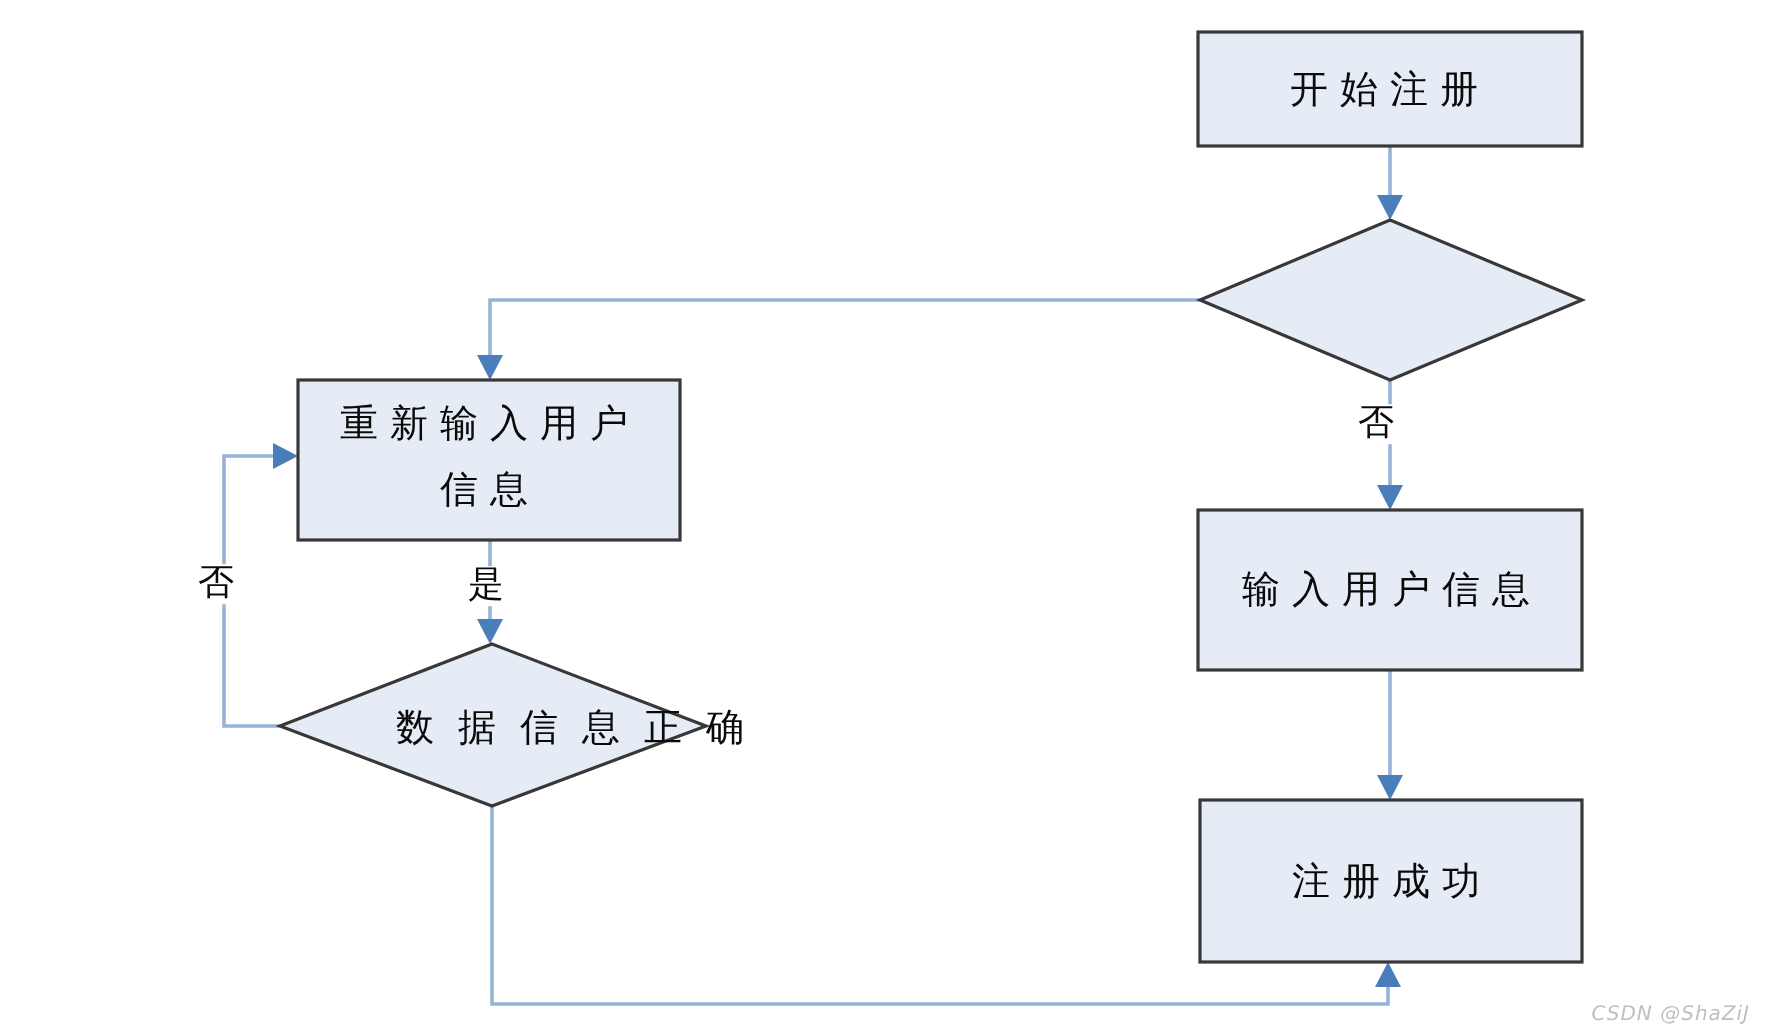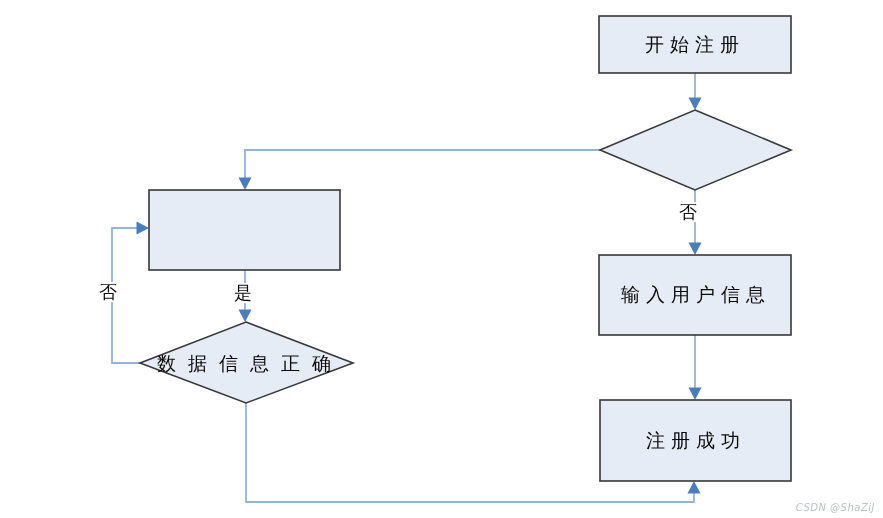--- a/index.html
+++ b/index.html
@@ -10,21 +10,21 @@
   }
   #diagram-svg{position:absolute;left:0;top:0;}
   .shape{fill:var(--shape-fill,#e6ecf5);stroke:var(--shape-border,#383838);stroke-width:1.6;}
   .connector{fill:none;stroke:var(--connector,#95b3d7);stroke-width:1.8;}
   .arrowhead{fill:var(--arrowhead,#4a7ebb);stroke:none;}
   .node-label{
     position:absolute;transform:translate(-50%,-50%);
     color:var(--label-text,#0a0a0a);font-size:19px;letter-spacing:6px;
     white-space:nowrap;text-align:center;
   }
-  .node-label.wide{letter-spacing:12px;}
+  .node-label.wide{letter-spacing:12px;margin-left:41px;}
   .node-label.two-line{white-space:normal;width:230px;line-height:33px;}
   .node-label .line{display:block;}
   .edge-label{
     position:absolute;transform:translate(-50%,-50%);
     color:var(--label-text,#0a0a0a);font-size:18px;
     background:var(--page-bg,#ffffff);padding:0 2px;line-height:1.1;
   }
   .watermark{
     position:absolute;right:8px;bottom:5px;
     font-family:"DejaVu Sans","Liberation Sans",sans-serif;
@@ -68,20 +68,22 @@
   </svg>
 
   <div class="node-label" style="left:695px;top:45px">开始注册</div>
 
 
   <div class="node-label" style="left:696px;top:441px">注册成功</div>
 
   <div class="node-label" style="left:696px;top:295px">输入用户信息</div>
 
   <div class="node-label two-line" style="left:245px;top:229px">
+    <span class="line">重新输入用户</span>
+    <span class="line">信息</span>
   </div>
 
   <div class="node-label wide" style="left:250px;top:364px">数据信息正确</div>
 
   <div class="edge-label" style="left:688px;top:212px">否</div>
 
   <div class="edge-label" style="left:243px;top:293px">是</div>
 
   <div class="edge-label" style="left:108px;top:292px">否</div>
 

